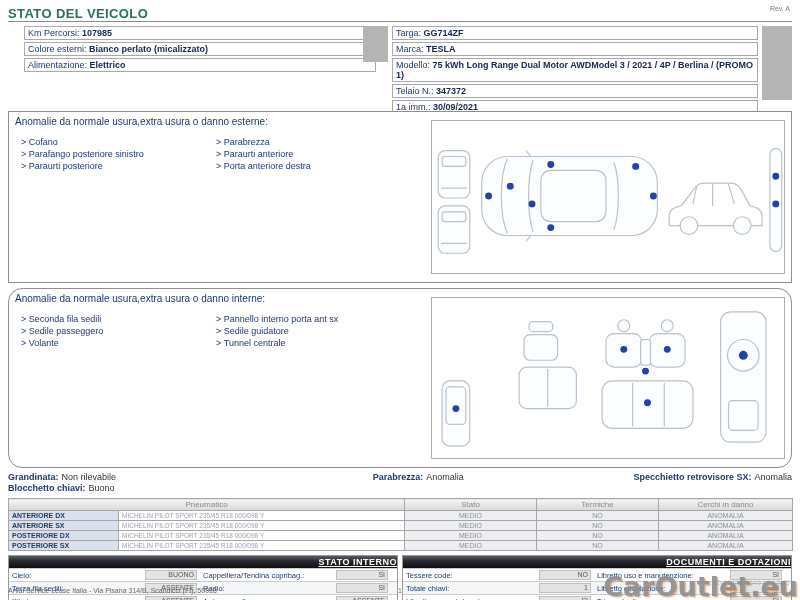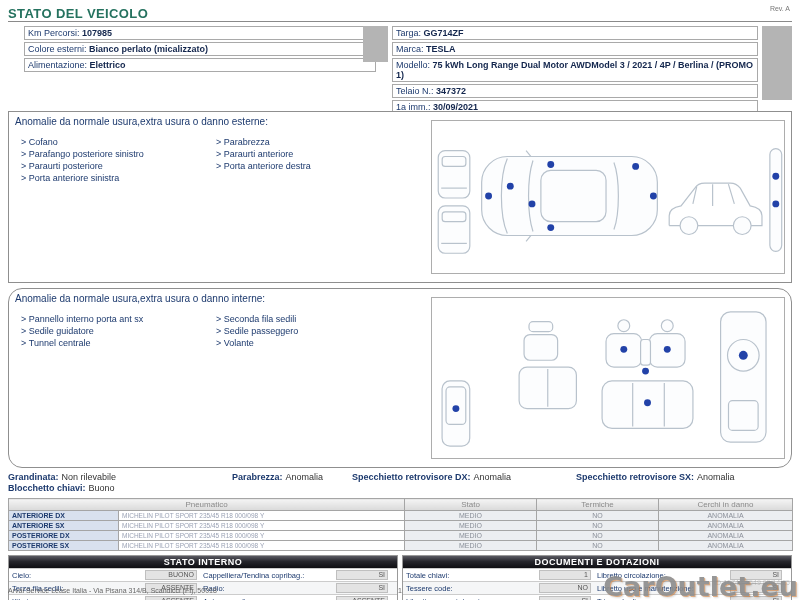--- a/index.html
+++ b/index.html
@@ -34,40 +34,40 @@
   .dlist li{font-size:9px;line-height:12px;color:#1d3a6e;white-space:nowrap;}
   .dlist li::before{content:">\00a0 ";}
   .diagram{position:absolute;left:422px;top:8px;right:6px;bottom:8px;border:1px solid #adadad;background:#fff;}
   .diagram svg{width:100%;height:100%;display:block;}
   .car{fill:#fcfdfe;stroke:#b8c2cc;stroke-width:1.2;}
   .carline{fill:none;stroke:#b8c2cc;stroke-width:1.2;}
   .dot{fill:#2242a8;stroke:none;}
 
   
   .summary{margin-top:4px;font-size:9px;line-height:11px;}
-  .sline{display:flex;}
+  .sline{display:flex;justify-content:space-between;}
   .spair{white-space:nowrap;}
   .spair .k{font-weight:bold;color:#1d3a6e;}
   .spair .v{color:#333;margin-left:3px;}
   .w1{width:224px;}.w2{width:120px;}.w3{width:224px;}
 
   
   table.tires{width:100%;border-collapse:collapse;table-layout:fixed;margin-top:4px;}
   .tires th{background:linear-gradient(180deg,#f4f4f4,#d9d9d9);color:#8a8a8a;font-weight:normal;
             font-size:8px;border:1px solid #a5a5a5;height:11px;padding:0;}
   .tires td{border:1px solid #a5a5a5;height:9px;padding:0 3px;overflow:hidden;white-space:nowrap;}
   .tires td.pos{background:#d9e1ee;color:#1d3a6e;font-weight:bold;font-size:7px;}
   .tires td.tname{color:#9aa2b5;font-size:6.5px;}
   .tires td.val{background:#eceef1;color:#8a8f99;font-size:7px;text-align:center;}
 
   
   .panels{display:flex;gap:4px;margin-top:4px;align-items:flex-start;}
   .panel{flex:1;border:1px solid #999;background:#fff;}
   .panel-header{background:linear-gradient(180deg,#5a5a62 0%,#26262c 45%,#0e0e12 100%);
-                color:#fff;font-weight:bold;font-size:9px;text-align:center;padding:1px 0;letter-spacing:.5px;}
+                color:#fff;font-weight:bold;font-size:9px;text-align:right;padding:1px 0;letter-spacing:.5px;text-decoration:underline;}
   .prow{display:flex;border-top:1px solid #ccc;padding:1px 3px;align-items:center;min-height:9px;}
   .prow:nth-child(odd){background:#f5f6f7;}
   .pair{flex:1;display:flex;justify-content:space-between;align-items:center;gap:8px;padding-right:6px;min-width:0;}
   .plabel{font-size:7.5px;color:#1d3a6e;white-space:nowrap;overflow:hidden;}
   .pval{font-size:7px;color:#555;background:#e3e3e3;border:1px solid #bfbfbf;
         min-width:46px;text-align:right;padding:0 2px;line-height:8px;flex:none;}
 
   
   .footer-left{position:absolute;left:8px;bottom:6px;font-size:7px;color:#666;}
   .footer-page{position:absolute;left:0;right:0;bottom:6px;text-align:center;font-size:7px;color:#666;}
@@ -128,21 +128,20 @@
       <div class="grayblk gb2"></div>
     </div>
 
     <div class="section sec-ext">
       <div class="sec-title">Anomalie da normale usura,extra usura o danno esterne:</div>
       <div class="dcols">
         <ul class="dlist">
           <li>Cofano</li>
           <li>Parafango posteriore sinistro</li>
           <li>Paraurti posteriore</li>
-          <li>Porta anteriore sinistra</li>
         </ul>
         <ul class="dlist">
           <li>Parabrezza</li>
           <li>Paraurti anteriore</li>
           <li>Porta anteriore destra</li>
         </ul>
       </div>
       <div class="diagram">
         <svg viewBox="0 0 356 154" preserveAspectRatio="xMidYMid meet">
 
@@ -178,28 +177,28 @@
           <circle class="dot" cx="348" cy="56" r="3.5"></circle>
           <circle class="dot" cx="348" cy="84" r="3.5"></circle>
         </svg>
       </div>
     </div>
 
     <div class="section sec-int">
       <div class="sec-title">Anomalie da normale usura,extra usura o danno interne:</div>
       <div class="dcols">
         <ul class="dlist">
+          <li>Seconda fila sedili</li>
+          <li>Sedile passeggero</li>
+          <li>Volante</li>
+        </ul>
+        <ul class="dlist">
           <li>Pannello interno porta ant sx</li>
           <li>Sedile guidatore</li>
           <li>Tunnel centrale</li>
-        </ul>
-        <ul class="dlist">
-          <li>Seconda fila sedili</li>
-          <li>Sedile passeggero</li>
-          <li>Volante</li>
         </ul>
       </div>
       <div class="diagram">
         <svg viewBox="0 0 356 162" preserveAspectRatio="xMidYMid meet">
 
           <rect class="car" x="10" y="84" width="28" height="66" rx="8"></rect>
           <rect class="car" x="14" y="90" width="20" height="38" rx="4"></rect>
 
           <rect class="car" x="98" y="24" width="24" height="10" rx="4"></rect>
           <rect class="car" x="93" y="37" width="34" height="26" rx="6"></rect>
@@ -228,23 +227,20 @@
       </div>
     </div>
 
     <div class="summary">
       <div class="sline">
         <span class="spair w1">
           <span class="k">Grandinata:</span><span class="v">Non rilevabile</span>
         </span>
         <span class="spair w2">
           <span class="k">Parabrezza:</span><span class="v">Anomalia</span>
-        </span>
-        <span class="spair w3">
-          <span class="k">Specchietto retrovisore DX:</span><span class="v">Anomalia</span>
         </span>
         <span class="spair">
           <span class="k">Specchietto retrovisore SX:</span><span class="v">Anomalia</span>
         </span>
       </div>
       <div class="sline">
         <span class="spair">
           <span class="k">Blocchetto chiavi:</span><span class="v">Buono</span>
         </span>
       </div>
@@ -332,35 +328,35 @@
               <span class="pval">ASSENTE</span>
             </span>
         </div>
 
       </div>
 
       <div class="panel">
         <div class="panel-header">DOCUMENTI E DOTAZIONI</div>
         <div class="prow">
           <span class="pair">
+              <span class="plabel">Tessere code:</span>
+              <span class="pval">NO</span>
+            </span>
+          <span class="pair">
+              <span class="plabel">Libretto uso e manutenzione:</span>
+              <span class="pval">SI</span>
+            </span>
+        </div>
+        <div class="prow">
+          <span class="pair">
               <span class="plabel">Totale chiavi:</span>
               <span class="pval">1</span>
             </span>
           <span class="pair">
               <span class="plabel">Libretto circolazione:</span>
-              <span class="pval">SI</span>
-            </span>
-        </div>
-        <div class="prow">
-          <span class="pair">
-              <span class="plabel">Tessere code:</span>
-              <span class="pval">NO</span>
-            </span>
-          <span class="pair">
-              <span class="plabel">Libretto uso e manutenzione:</span>
               <span class="pval">SI</span>
             </span>
         </div>
         <div class="prow">
           <span class="pair">
               <span class="plabel">Libretto garanzia/service:</span>
               <span class="pval">SI</span>
             </span>
           <span class="pair">
               <span class="plabel">Triangolo di emergenza:</span>

